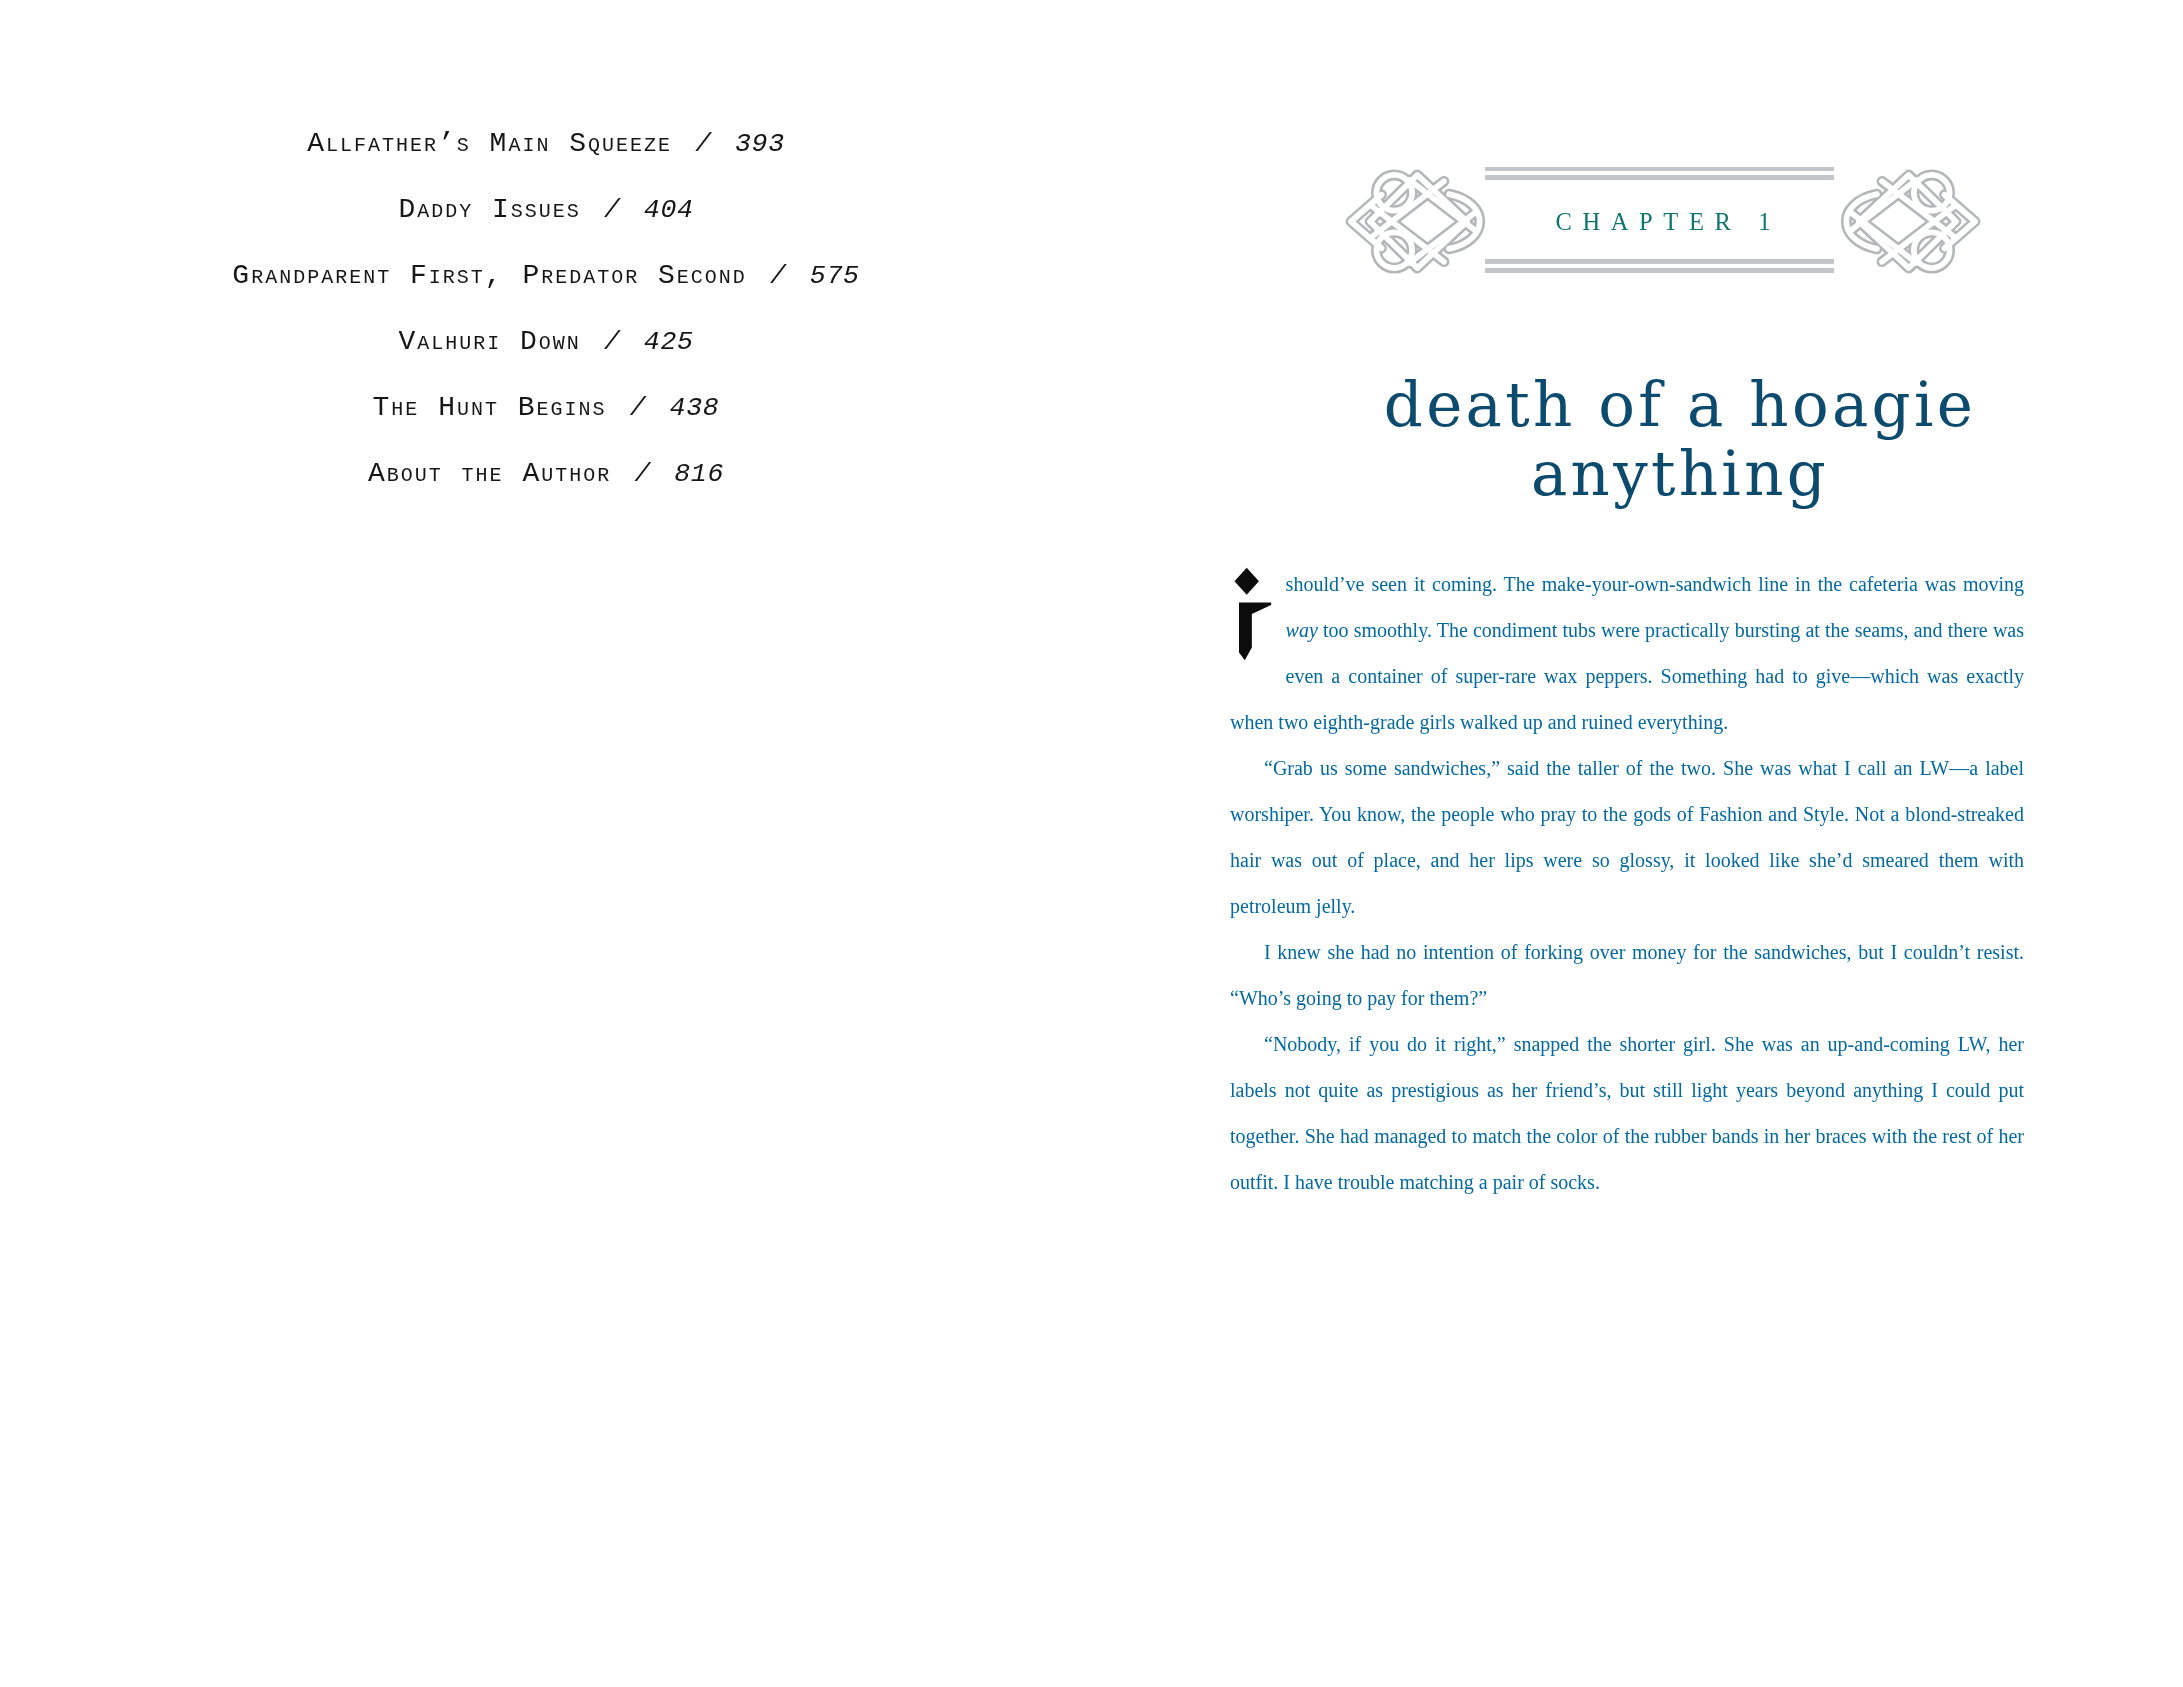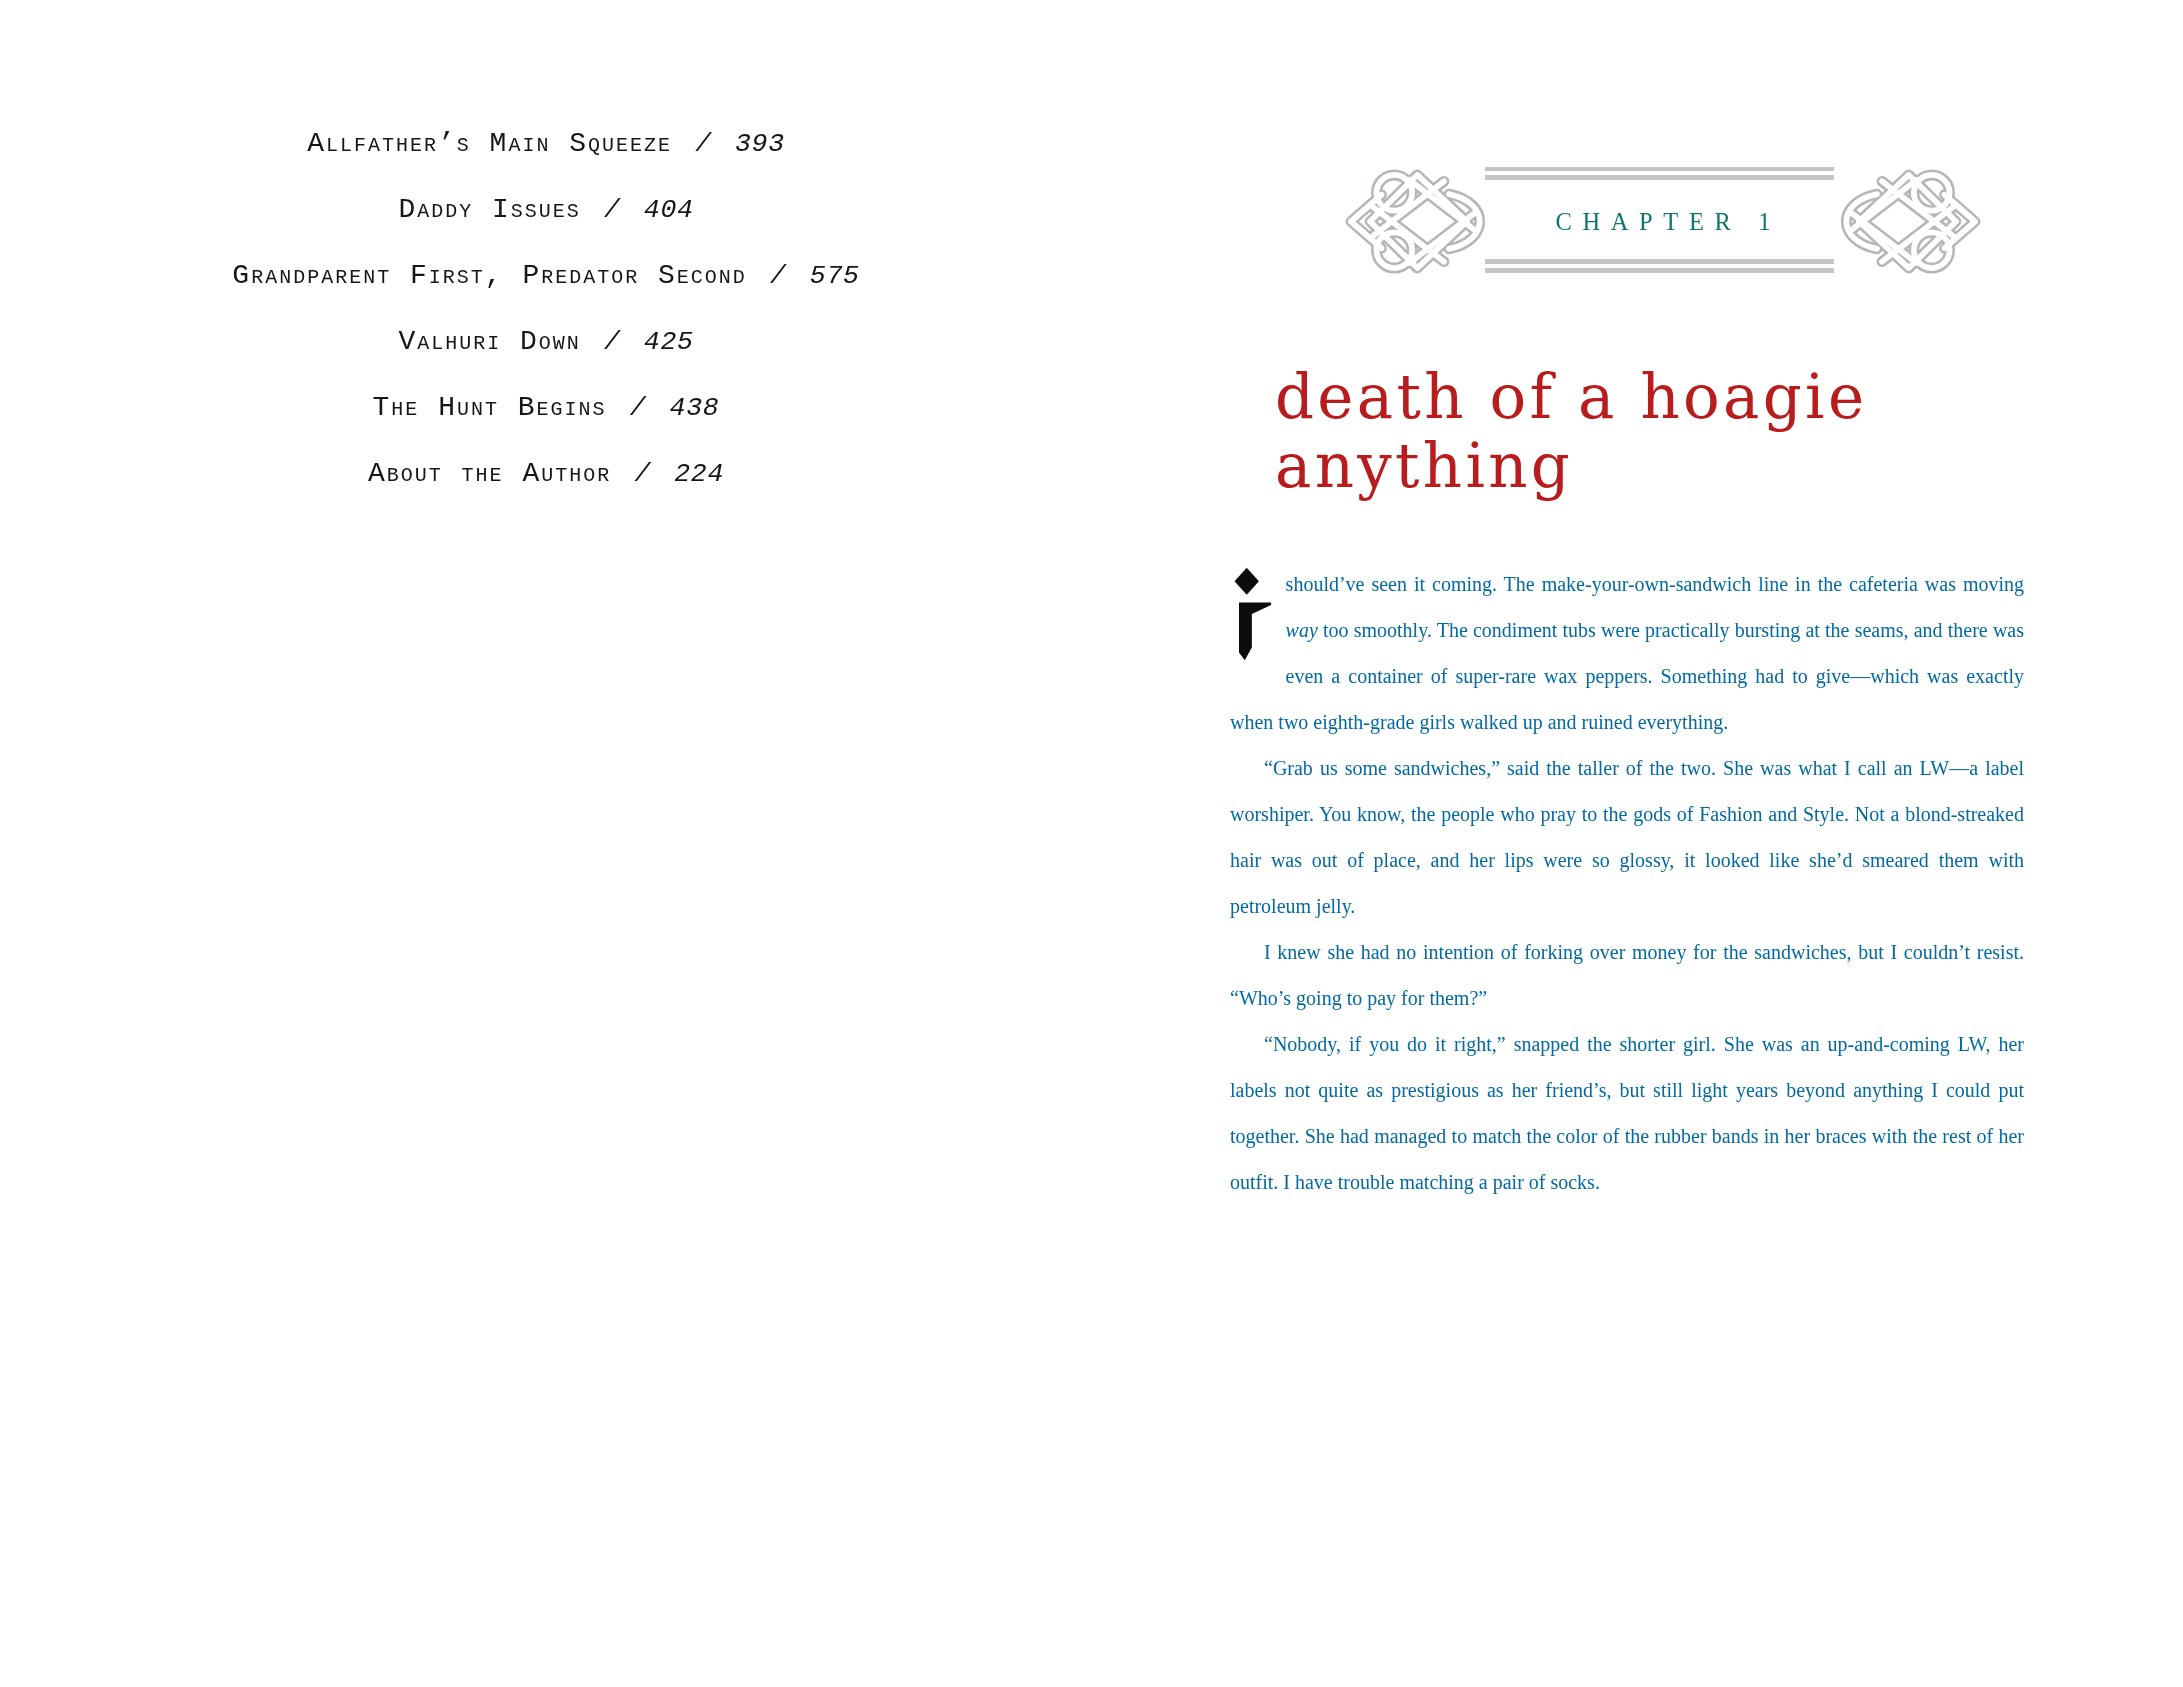--- a/index.html
+++ b/index.html
@@ -31,23 +31,23 @@
   .chapter-label{
     position:absolute;left:79px;right:79px;top:26px;bottom:25px;
     display:flex;align-items:center;justify-content:center;
     font-size:24.5px;letter-spacing:10.6px;text-indent:10.6px;color:#0f766e;
   }
   .knot{position:absolute;top:0;width:153px;height:135px;}
   .knot.left{left:-1.3px;}
   .knot.right{right:-1.3px;transform:scaleX(-1);}
   
   .chapter-title{
-    position:absolute;left:1267px;top:354px;width:794px;margin:8px;
-    text-align:left;font-family:"DejaVu Serif", serif;font-weight:normal;
-    font-size:61px;line-height:69px;letter-spacing:3.3px;color:#b91c1c;
+    position:absolute;left:1267px;top:354px;width:794px;margin:16px;
+    text-align:center;font-family:"DejaVu Serif", serif;font-weight:normal;
+    font-size:61px;line-height:69px;letter-spacing:3.3px;color:#0c4a6e;
   }
   
   .body-text{
     position:absolute;left:1230px;top:561px;width:794px;
     font-size:20px;line-height:46px;text-align:justify;color:#0369a1;
   }
   .para{margin:0;}
   .para.indent{text-indent:34px;}
   .it{font-style:italic;}
   .dropcap{
@@ -59,21 +59,21 @@
 
 <div class="spread">
 
   <section>
     <ul class="toc">
         <li class="toc-entry"><span class="toc-title">Allfather’s Main Squeeze</span><span class="toc-sep"> / </span><span class="toc-page">393</span></li>
         <li class="toc-entry"><span class="toc-title">Daddy Issues</span><span class="toc-sep"> / </span><span class="toc-page">404</span></li>
         <li class="toc-entry"><span class="toc-title">Grandparent First, Predator Second</span><span class="toc-sep"> / </span><span class="toc-page">575</span></li>
         <li class="toc-entry"><span class="toc-title">Valhuri Down</span><span class="toc-sep"> / </span><span class="toc-page">425</span></li>
         <li class="toc-entry"><span class="toc-title">The Hunt Begins</span><span class="toc-sep"> / </span><span class="toc-page">438</span></li>
-        <li class="toc-entry"><span class="toc-title">About the Author</span><span class="toc-sep"> / </span><span class="toc-page">224</span></li>
+        <li class="toc-entry"><span class="toc-title">About the Author</span><span class="toc-sep"> / </span><span class="toc-page">816</span></li>
       </ul>
   </section>
 
   <section>
 
     <div class="banner">
       <div class="rule t1"></div>
       <div class="rule t2"></div>
       <div class="rule b1"></div>
       <div class="rule b2"></div>

